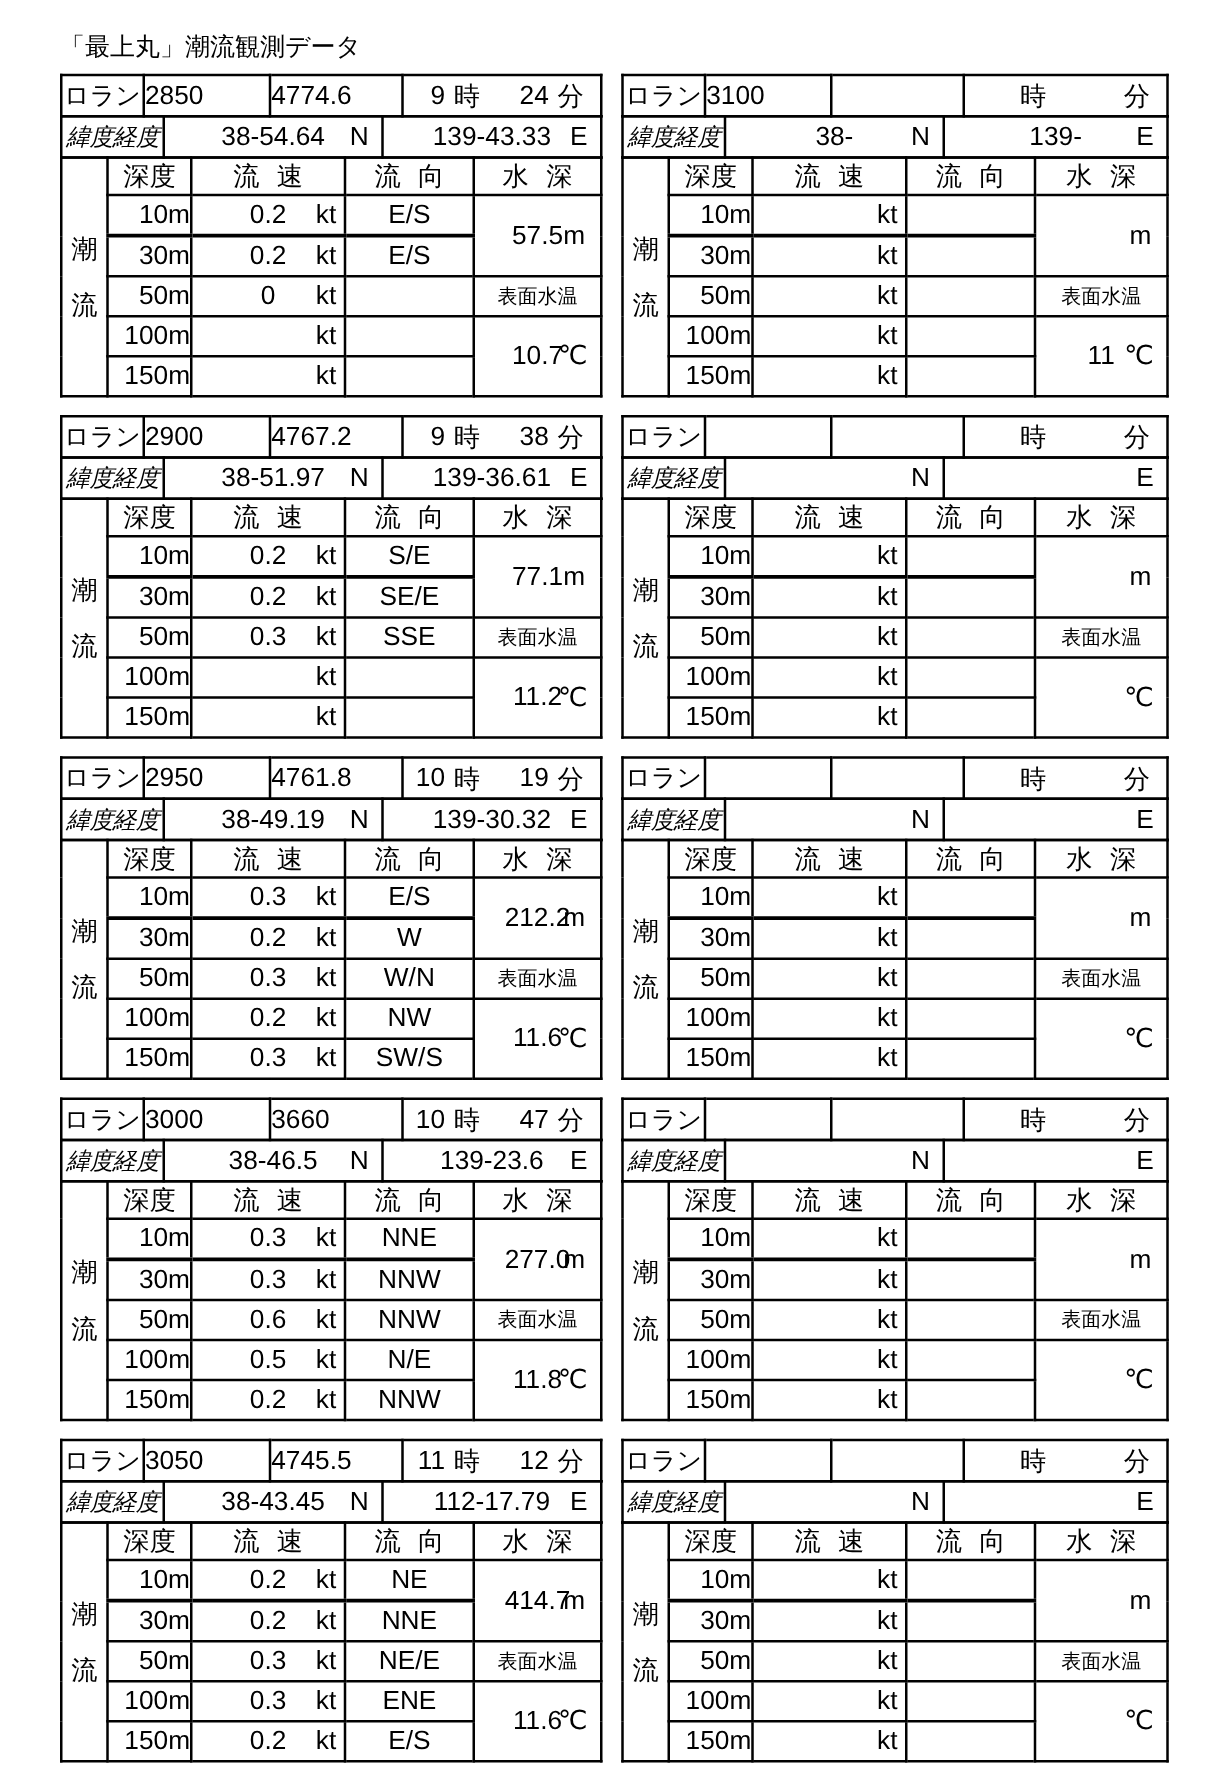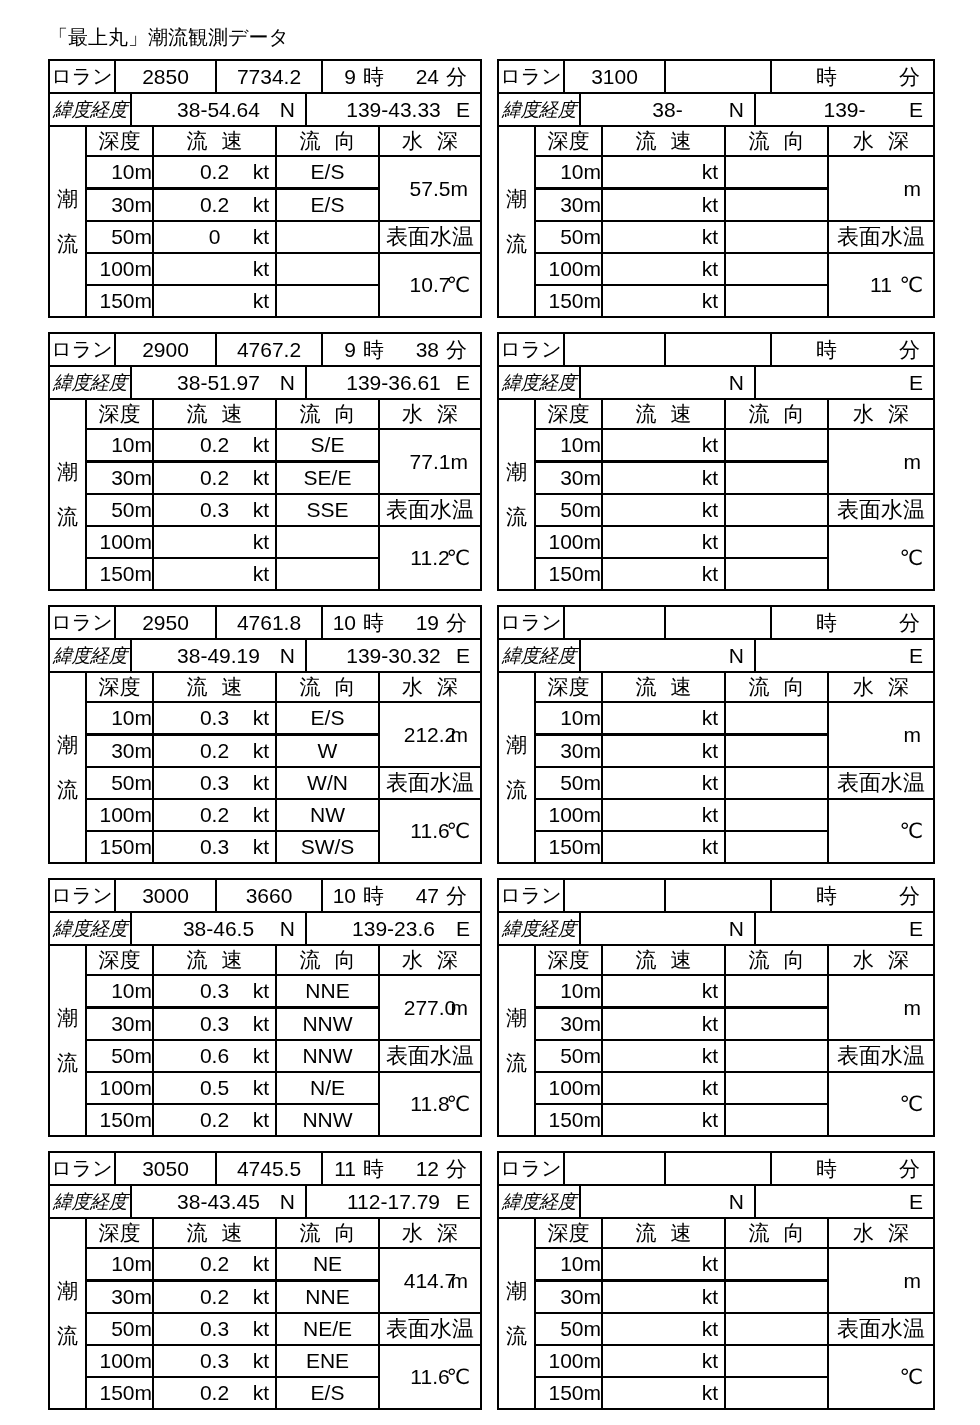--- a/index.html
+++ b/index.html
@@ -14,38 +14,38 @@
   .grid { display:grid; grid-template-columns:434px 438px; column-gap:15px; row-gap:14px; }
 
   .station table { border-collapse:collapse; table-layout:fixed; width:100%; }
   .station table + table { margin-top:-2px; }
   td { border:2px solid #000; padding:0; font-size:21px; vertical-align:middle;
        overflow:hidden; white-space:nowrap; }
 
   .t-loran td, .t-latlon td { height:31px; }
   .lab { text-align:center; font-size:20px; }
   .lab4 { text-align:center; font-size:19px; letter-spacing:-0.5px;font-style:italic; }
-  .cenv { text-align:center; }
+  .cenv { }
 
   .time-flex { display:flex; align-items:center; justify-content:flex-end; gap:7px; padding-right:13px; }
   .time-flex .hv { flex:1; text-align:right; }
   .time-flex .mv { width:48px; text-align:right; }
 
   .rel { position:relative; text-align:center; }
   .unit-r { position:absolute; top:50%; transform:translateY(-50%); }
   .u-n { right:10px; } .u-e { right:10px; }
   .u-kt { right:6px; } .u-m { right:12px; } .u-c { right:10px; }
 
   .t-main td { height:30px; }
   .t-main td.h { height:27px; text-align:center; }
   .sp { word-spacing:8px; }
   .c-depth { text-align:right; }
   .c-current { text-align:center; }
   .current-flex { display:flex; flex-direction:column; align-items:center; gap:17px; font-size:21px; }
-  .surface { text-align:center; font-size:22px; }
+  .surface { text-align:center; font-size:16px; }
   .bthick { border-bottom-width:3px; }
 </style>
 </head>
 <body>
 
 <div class="page">
   <div class="hdr">
     <span>「最上丸」潮流観測データ</span>
   </div>
   <div class="grid" id="stations-grid">
@@ -54,21 +54,21 @@
       <colgroup>
             <col style="width:66px">
             <col style="width:101px">
             <col style="width:106px">
             <col>
           </colgroup>
       <tbody>
             <tr>
         <td class="lab">ロラン</td>
         <td class="cenv">2850</td>
-        <td class="cenv">7734.2</td>
+        <td class="cenv">4774.6</td>
         <td>
           <div class="time-flex">
             <span class="hv">9</span>
             <span>時</span>
             <span class="mv">24</span>
             <span>分</span>
           </div>
         </td>
       </tr>
     </tbody>

